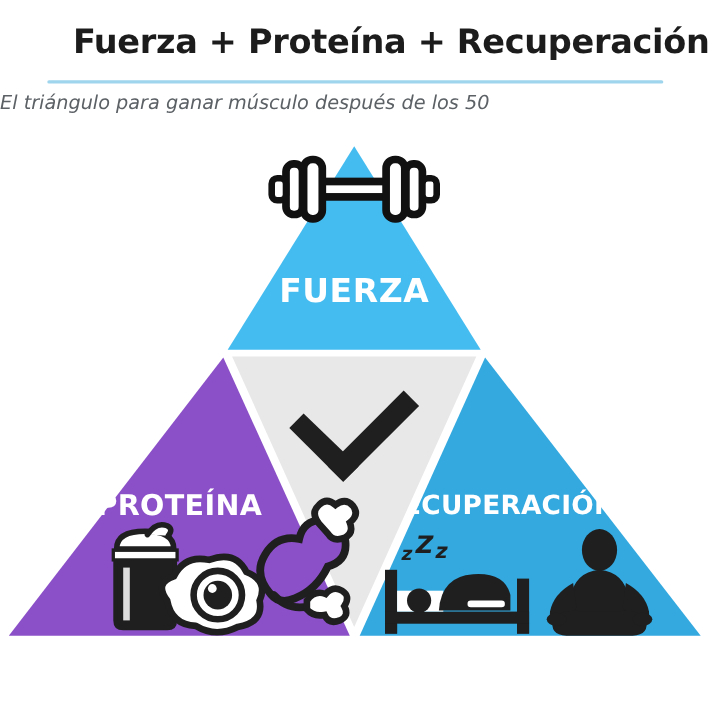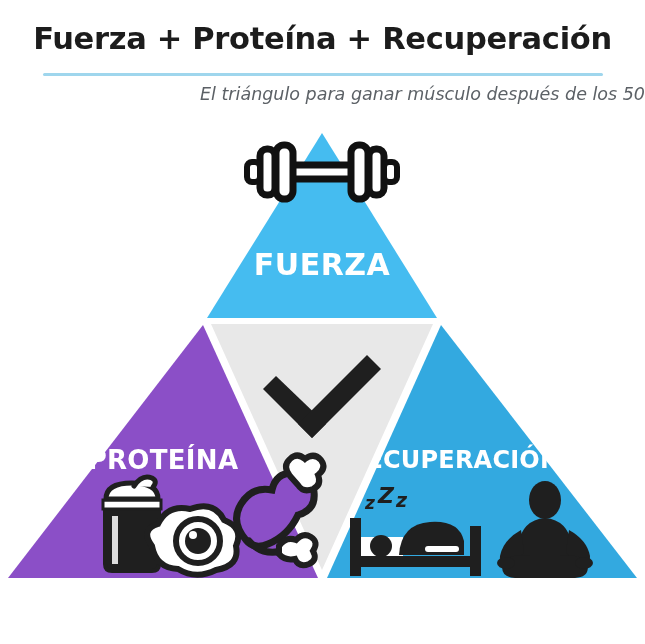--- a/index.html
+++ b/index.html
@@ -27,21 +27,21 @@
     top: 0;
     left: 0;
     width: 645px;
     height: 130px;
   }
   .title {
     position: absolute;
     top: 21px;
     left: 0;
     width: 645px;
-    text-align: center;
+    text-align: right;
     font-family: "DejaVu Sans", sans-serif;
     font-size: 30.5px;
     font-weight: bold;
     color: #1c1c1c;
     letter-spacing: -0.3px;
     white-space: nowrap;
   }
   .title-rule {
     position: absolute;
     top: 73px;
@@ -49,21 +49,21 @@
     width: 560px;
     height: 2.5px;
     background: #9fd6ed;
     border-radius: 2px;
   }
   .subtitle {
     position: absolute;
     top: 84px;
     left: 0;
     width: 645px;
-    text-align: right;
+    text-align: left;
     font-family: "DejaVu Sans", sans-serif;
     font-size: 17.5px;
     font-style: italic;
     color: #5c6166;
     white-space: nowrap;
   }
 
   
   .stage {
     position: absolute;

